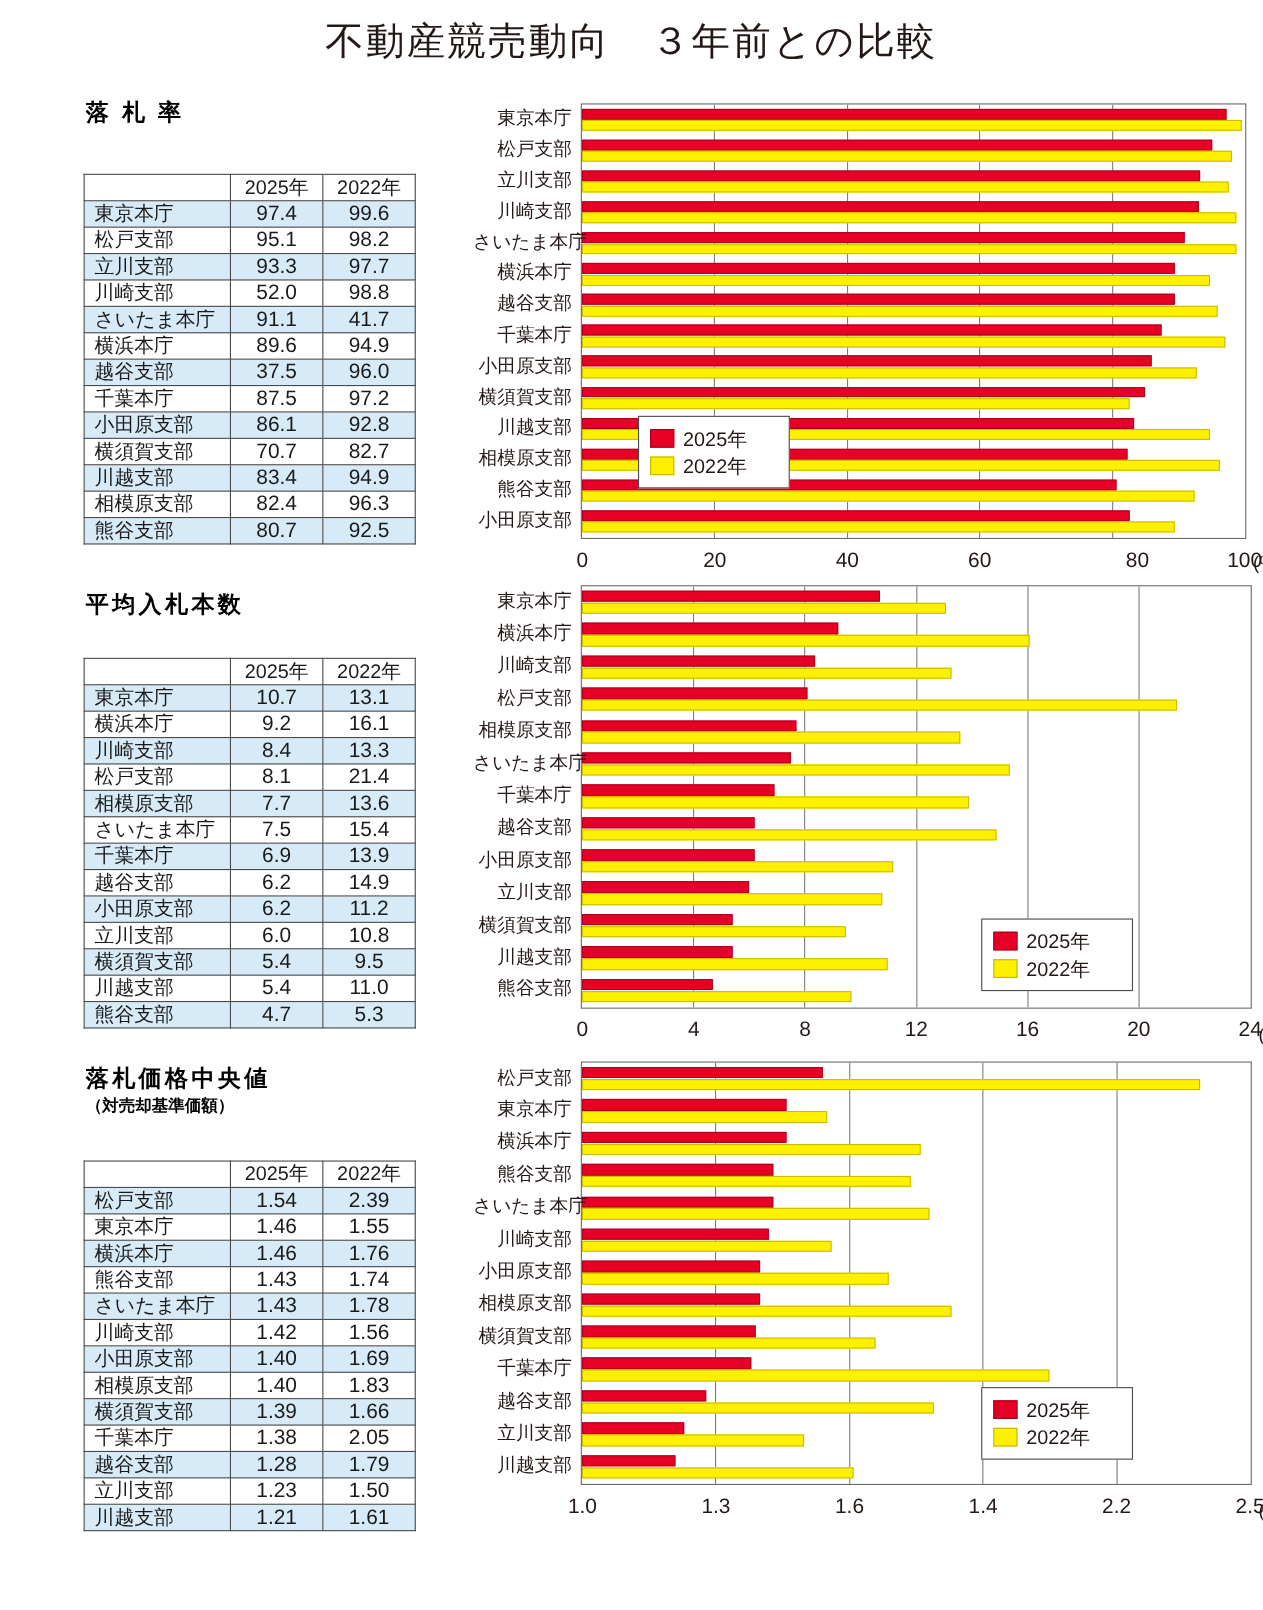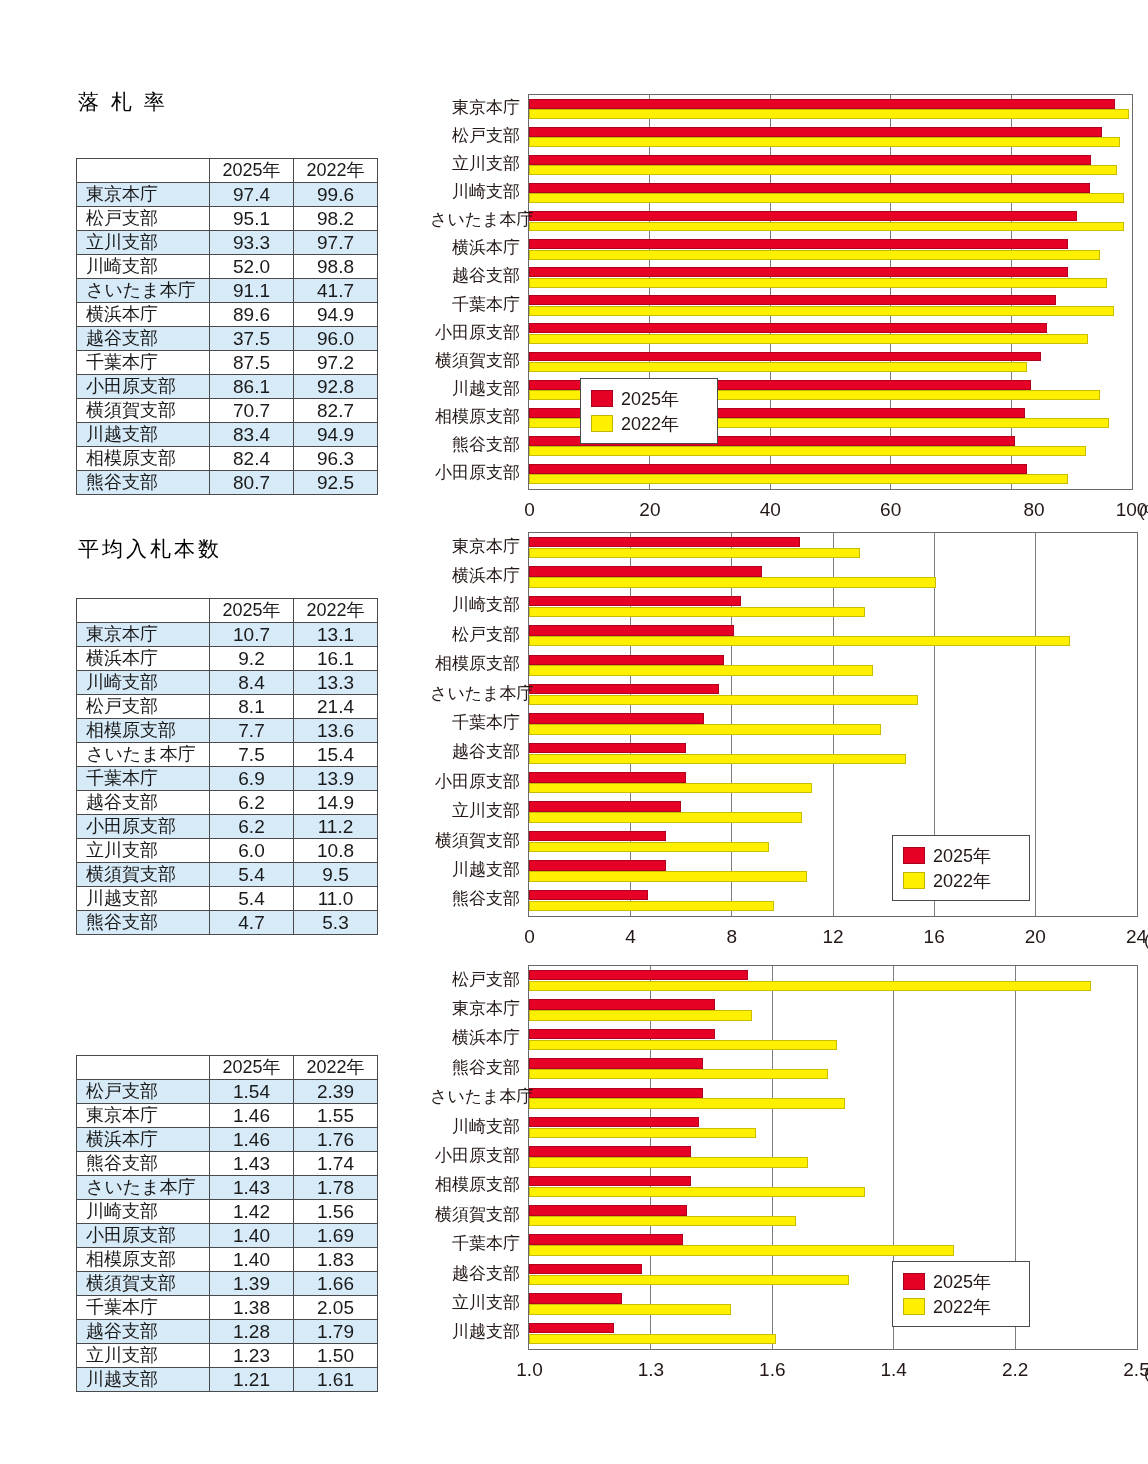--- a/index.html
+++ b/index.html
@@ -11,21 +11,21 @@
   .page{position:relative;width:1148px;height:1464px;}
 
   
   #main-title{
     position:absolute;left:0;top:14px;width:1148px;
     text-align:center;font-size:35px;letter-spacing:2px;
     color:#231815;font-weight:400;
   }
 
   
-  .sec-head{position:absolute;font-weight:normal;color:#000;}
+  .sec-head{position:absolute;font-weight:bold;color:#000;}
   .sec-head .h1{font-size:21px;letter-spacing:3px;}
   .sec-head .h2{font-size:15px;letter-spacing:0px;display:block;margin-top:2px;}
 
   
   table.dt{
     position:absolute;border-collapse:collapse;
     font-size:18px;table-layout:fixed;
     background:#fff;
   }
   table.dt td,table.dt th{
@@ -83,26 +83,31 @@
     box-sizing:border-box;border:1px solid #8c8c8c;
   }
   .legend .sw2025{background:#e60026;border-color:#a8001c;}
   .legend .sw2022{background:#fff000;border-color:#c2b600;}
 </style>
 </head>
 <body>
 
 <div class="page">
 
+  <div id="main-title">不動産競売動向　３年前との比較</div>
 
   <div class="sec-head" style="left:78px;top:88px;">
     <span class="h1">落 札 率</span>
   </div>
   <div class="sec-head" style="left:78px;top:535px;">
     <span class="h1">平均入札本数</span>
+  </div>
+  <div class="sec-head" style="left:78px;top:966px;">
+    <span class="h1">落札価格中央値</span>
+    <span class="h2">（対売却基準価額）</span>
   </div>
 
   <table class="dt" id="table-0" style="left:76px;top:158px;">
       <colgroup>
         <col class="c0">
         <col class="c1">
         <col class="c2">
       </colgroup>
       <tbody>
         <tr class="hdr">

